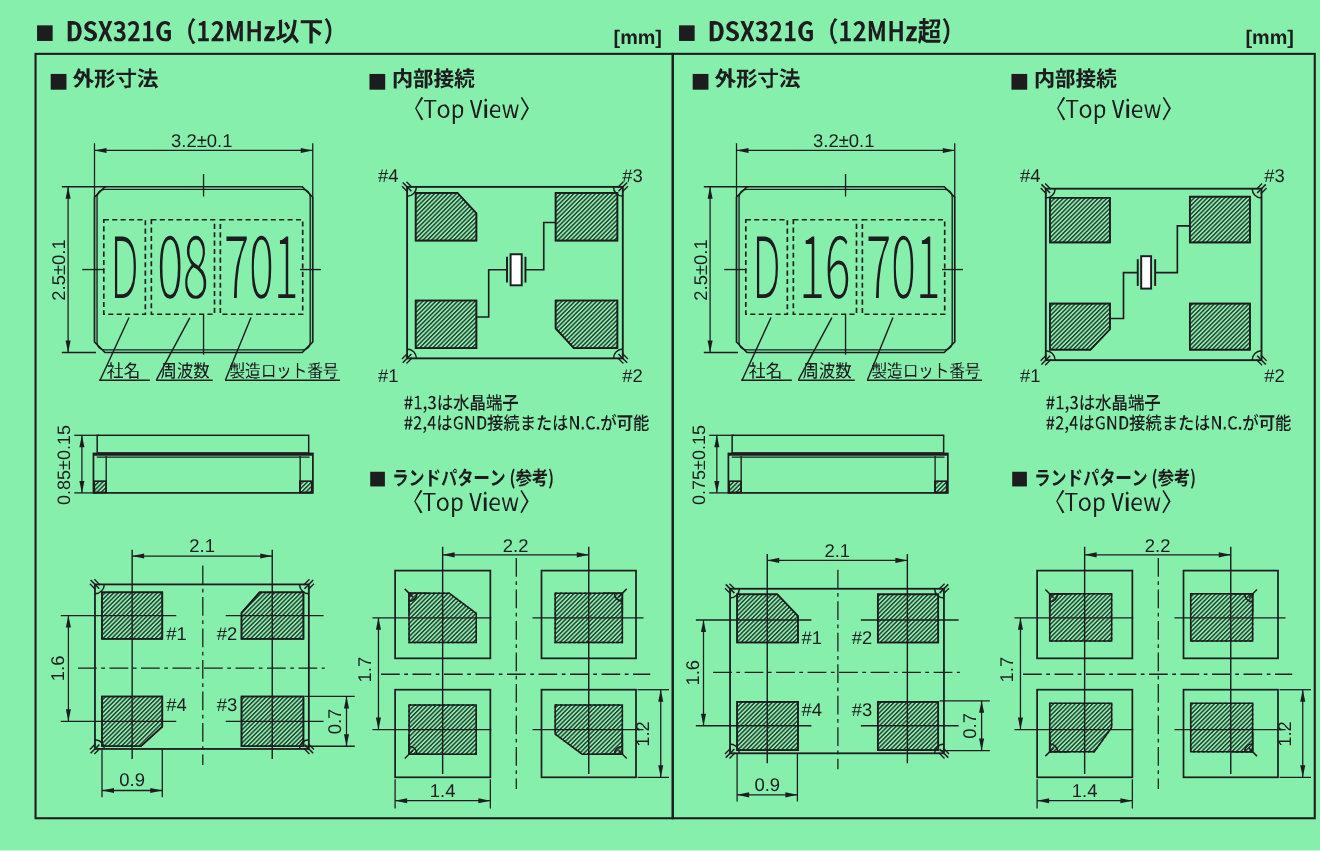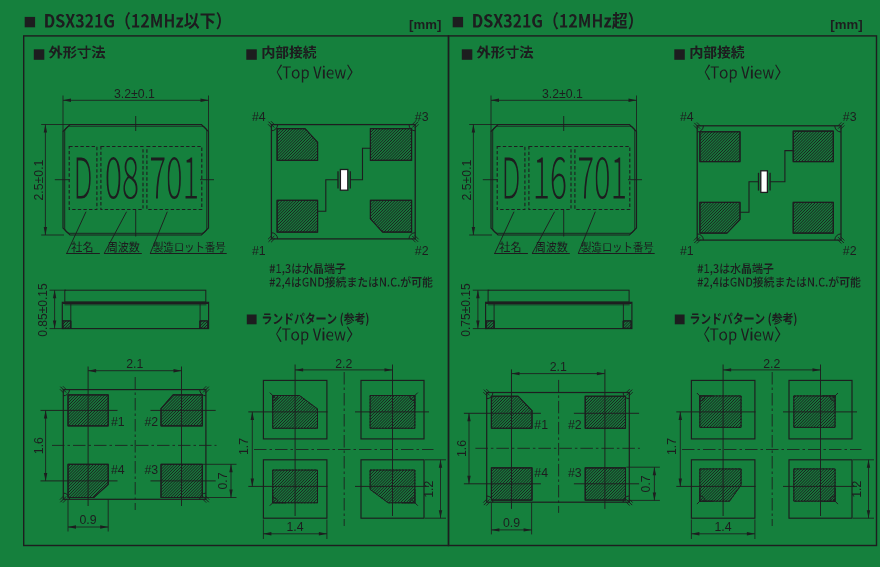--- a/index.html
+++ b/index.html
@@ -1,16 +1,16 @@
 <!DOCTYPE html>
 <html><head>
 <meta charset="utf-8">
 <style>
   html,body { margin:0; padding:0; background:#fff; }
-  .stage { position:relative; width:880px; height:567px; background:#15803d; overflow:hidden; }
+  .stage { position:relative; width:880px; height:567px; background:#86efac; overflow:hidden; }
   svg { display:block; }
   svg * { vector-effect: none; }
   .lines line, .lines path, .lines rect { stroke:#1d1d1f; }
   text.t { font-family:"Liberation Sans","DejaVu Sans",sans-serif; fill:#1d1d1f; }
   text.ghost { font-family:"Liberation Sans","DejaVu Sans",sans-serif; font-size:10px; fill:none; stroke:none; pointer-events:none; }
   use { fill:#1d1d1f; }
 </style>
 </head>
 <body>
 

